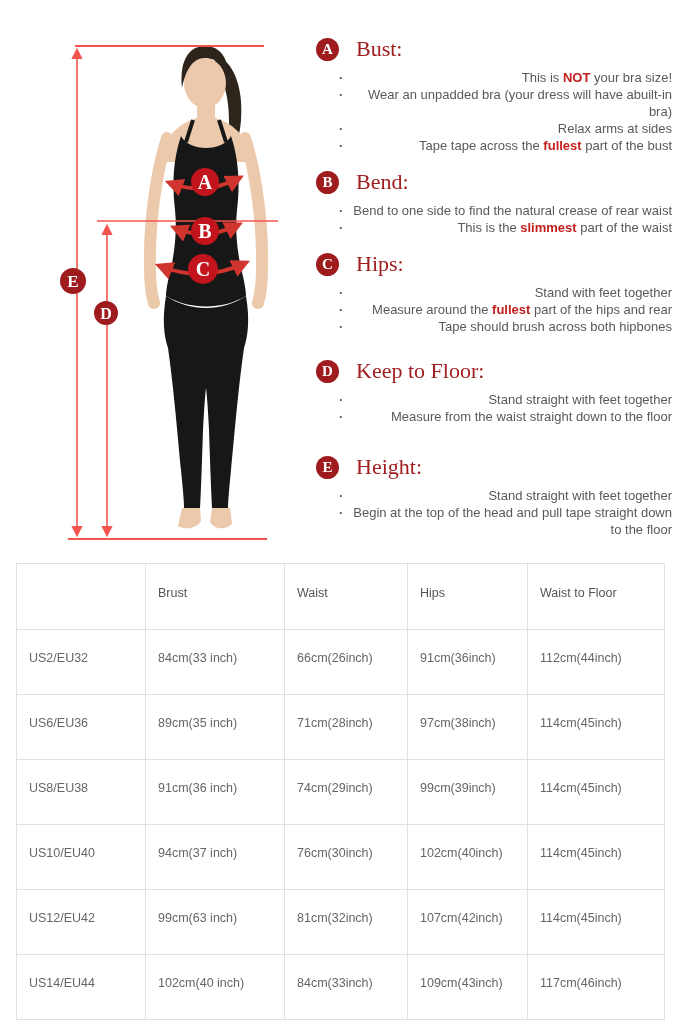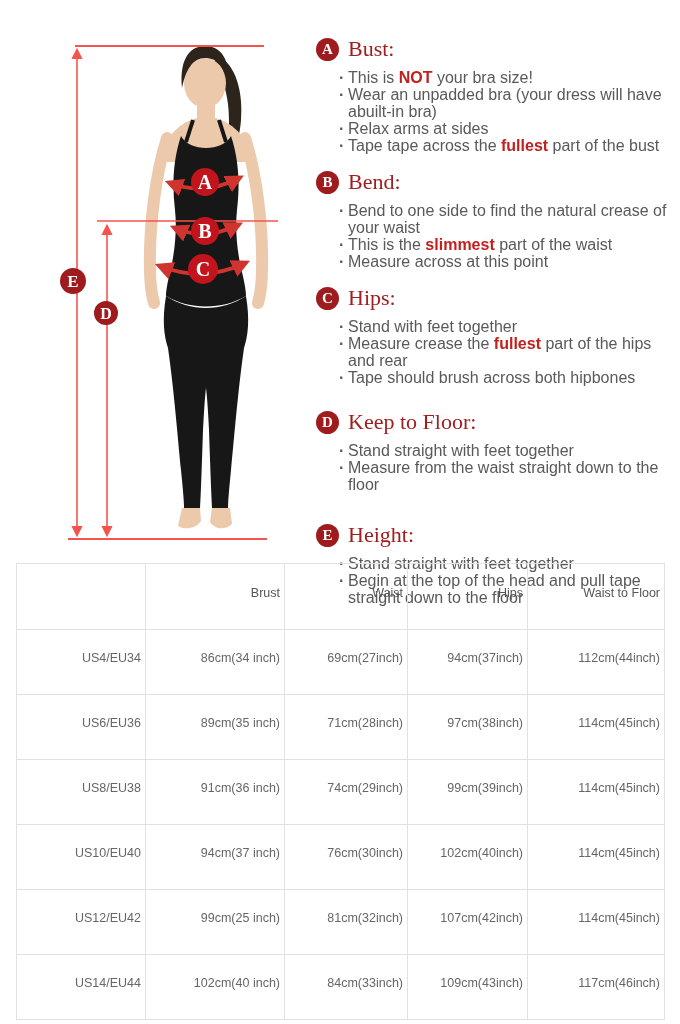--- a/index.html
+++ b/index.html
@@ -20,33 +20,33 @@
 
   
   .instructions{position:absolute;left:316px;top:36px;width:356px;}
   .section{margin-bottom:15px;}
   .section:nth-child(3){margin-bottom:23px;}
   .section:nth-child(4){margin-bottom:29px;}
   .sec-head{display:flex;align-items:center;gap:9px;margin-bottom:7px;}
   .badge{flex:0 0 auto;width:23px;height:23px;border-radius:50%;background:var(--badge);
          color:#fff;font-family:"Liberation Serif",serif;font-weight:bold;font-size:15px;
          display:flex;align-items:center;justify-content:center;}
-  .sec-title{font-family:"Liberation Serif",serif;font-size:22px;color:var(--heading);}
+  .sec-title{font-family:"Liberation Serif",serif;font-size:22px;color:var(--heading);margin-left:8px;}
   .bullets{list-style:none;margin:0;padding:0 0 0 23px;}
-  .bullets li{font-size:16px;line-height:17px;color:var(--gray);position:relative;
-              padding-left:9px;}
+  .bullets li{font-size:13px;line-height:17px;color:var(--gray);position:relative;
+              padding-left:9px;text-align:right;}
   .bullets li::before{content:"\00B7";position:absolute;left:0;top:0;font-weight:bold;
                       color:var(--gray);}
   .em{color:var(--em);font-weight:bold;}
 
   
   .size-table{position:absolute;left:16px;top:563px;width:648px;border-collapse:collapse;
               table-layout:fixed;}
   .size-table th,.size-table td{border:1px solid var(--border);font-weight:normal;
-              text-align:right;padding:0 4px 8px 12px;height:56px;vertical-align:middle;
+              text-align:left;padding:0 4px 8px 12px;height:56px;vertical-align:middle;
               font-size:12.5px;color:var(--tabletext);}
   .size-table thead th{height:57px;color:var(--tablehead);}
 </style>
 </head>
 <body>
 
 <div class="page">
 
   <div class="figure">
     <svg width="320" height="560" viewBox="0 0 320 560" xmlns="http://www.w3.org/2000/svg">
@@ -120,33 +120,32 @@
           <li><span>Relax arms at sides</span></li>
           <li><span>Tape tape across the </span><b class="em">fullest</b><span> part of the bust</span></li>
         </ul>
       </div>
       <div class="section">
         <div class="sec-head">
           <span class="badge">B</span>
           <span class="sec-title">Bend:</span>
         </div>
         <ul class="bullets">
-          <li><span>Bend to one side to find the natural crease of your waist</span></li>
+          <li><span>Bend to one side to find the natural crease of rear waist</span></li>
           <li><span>This is the </span><b class="em">slimmest</b><span> part of the waist</span></li>
-          <li><span>Measure across at this point</span></li>
         </ul>
       </div>
       <div class="section">
         <div class="sec-head">
           <span class="badge">C</span>
           <span class="sec-title">Hips:</span>
         </div>
         <ul class="bullets">
           <li><span>Stand with feet together</span></li>
-          <li><span>Measure crease the </span><b class="em">fullest</b><span> part of the hips and rear</span></li>
+          <li><span>Measure around the </span><b class="em">fullest</b><span> part of the hips and rear</span></li>
           <li><span>Tape should brush across both hipbones</span></li>
         </ul>
       </div>
       <div class="section">
         <div class="sec-head">
           <span class="badge">D</span>
           <span class="sec-title">Keep to Floor:</span>
         </div>
         <ul class="bullets">
           <li><span>Stand straight with feet together</span></li>
@@ -177,24 +176,24 @@
         <tr>
           <th></th>
           <th>Brust</th>
           <th>Waist</th>
           <th>Hips</th>
           <th>Waist to Floor</th>
         </tr>
       </thead>
     <tbody id="table-body">
         <tr>
-          <td>US4/EU34</td>
-          <td>86cm(34 inch)</td>
-          <td>69cm(27inch)</td>
-          <td>94cm(37inch)</td>
+          <td>US2/EU32</td>
+          <td>84cm(33 inch)</td>
+          <td>66cm(26inch)</td>
+          <td>91cm(36inch)</td>
           <td>112cm(44inch)</td>
         </tr>
         <tr>
           <td>US6/EU36</td>
           <td>89cm(35 inch)</td>
           <td>71cm(28inch)</td>
           <td>97cm(38inch)</td>
           <td>114cm(45inch)</td>
         </tr>
         <tr>
@@ -206,21 +205,21 @@
         </tr>
         <tr>
           <td>US10/EU40</td>
           <td>94cm(37 inch)</td>
           <td>76cm(30inch)</td>
           <td>102cm(40inch)</td>
           <td>114cm(45inch)</td>
         </tr>
         <tr>
           <td>US12/EU42</td>
-          <td>99cm(25 inch)</td>
+          <td>99cm(63 inch)</td>
           <td>81cm(32inch)</td>
           <td>107cm(42inch)</td>
           <td>114cm(45inch)</td>
         </tr>
         <tr>
           <td>US14/EU44</td>
           <td>102cm(40 inch)</td>
           <td>84cm(33inch)</td>
           <td>109cm(43inch)</td>
           <td>117cm(46inch)</td>

